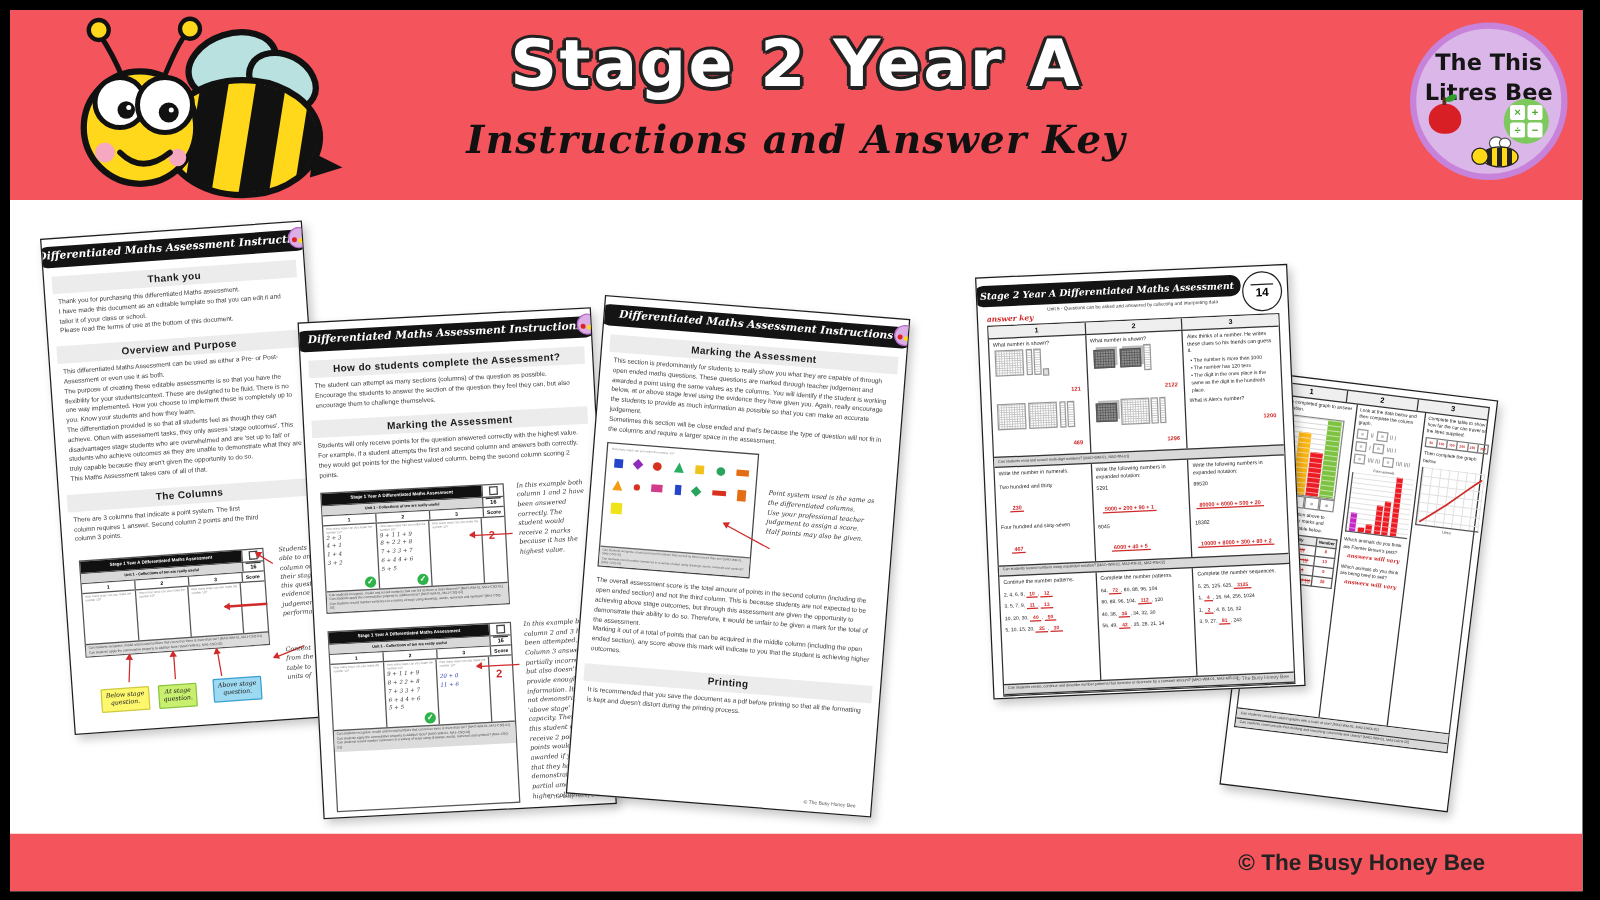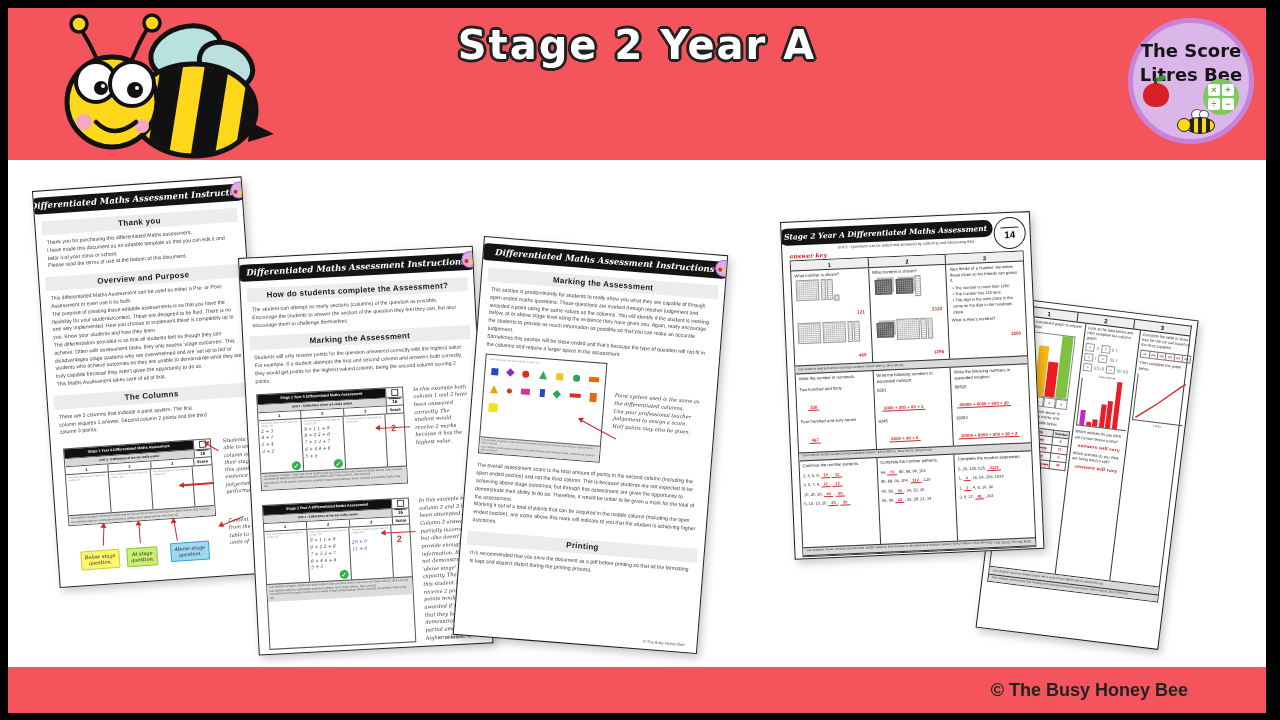--- a/index.html
+++ b/index.html
@@ -9,21 +9,21 @@
   }
   html,body{margin:0;padding:0;}
   body{width:1280px;height:720px;background:#000;position:relative;overflow:hidden;
        font-family:"Liberation Sans",sans-serif;}
   #stage{position:absolute;left:8px;top:8px;width:1258px;height:705px;background:#ffffff;overflow:hidden;}
 
   
   .band-top{position:absolute;left:0;top:0;width:100%;height:152px;background:var(--coral);}
   .band-bottom{position:absolute;left:0;bottom:0;width:100%;height:46px;background:var(--coral);}
   .main-title{position:absolute;left:0;right:0;top:14px;text-align:center;color:#fff;
-    font-family:"DejaVu Sans",sans-serif;font-weight:800;font-size:40px;letter-spacing:2px;
+    font-family:"DejaVu Sans",sans-serif;font-weight:800;font-size:52px;letter-spacing:2px;
     text-shadow:-2px -2px 0 #222,2px -2px 0 #222,-2px 2px 0 #222,2px 2px 0 #222,0 3px 0 #222,3px 0 0 #222,-3px 0 0 #222,0 -3px 0 #222;}
   .sub-title{position:absolute;left:0;right:0;top:86px;text-align:center;color:#111;
     font-family:"DejaVu Serif",serif;font-style:italic;font-weight:700;font-size:31px;letter-spacing:1px;}
 
   
   .bee-big{position:absolute;left:28px;top:2px;width:240px;height:150px;}
 
   
   .logo{position:absolute;right:12px;top:10px;width:126px;height:126px;border-radius:50%;
     background:#dbb6e8;border:5px solid #c783d9;box-sizing:border-box;text-align:center;}
@@ -228,23 +228,24 @@
         <circle cx="65" cy="78" r="7" fill="#111"></circle>
         <circle cx="99" cy="80" r="8" fill="#111"></circle>
         <circle cx="67" cy="76" r="2" fill="#fff"></circle>
         <circle cx="101" cy="78" r="2" fill="#fff"></circle>
 
         <path d="M60,112 Q78,130 100,112" stroke="#111" stroke-width="4.5" fill="none" stroke-linecap="round"></path>
       </svg>
     </div>
 
     <div class="main-title">Stage 2 Year A</div>
+    <div class="sub-title">Instructions and Answer Key</div>
 
     <div class="logo">
-      <div class="l1">The Score</div>
+      <div class="l1">The This</div>
       <div class="l2">Litres Bee</div>
       <span class="apple"></span>
       <span class="calc">
         <span>×</span>
         <span>+</span>
         <span>÷</span>
         <span>−</span>
       </span>
       <span class="bee-mini">
         <span class="wing"></span>

